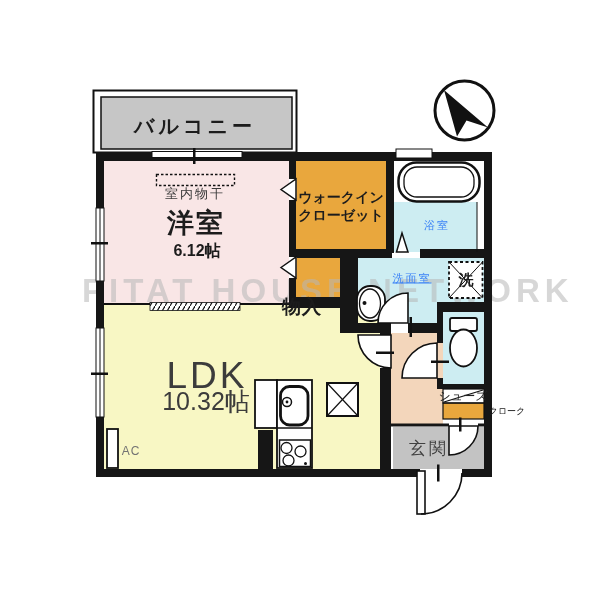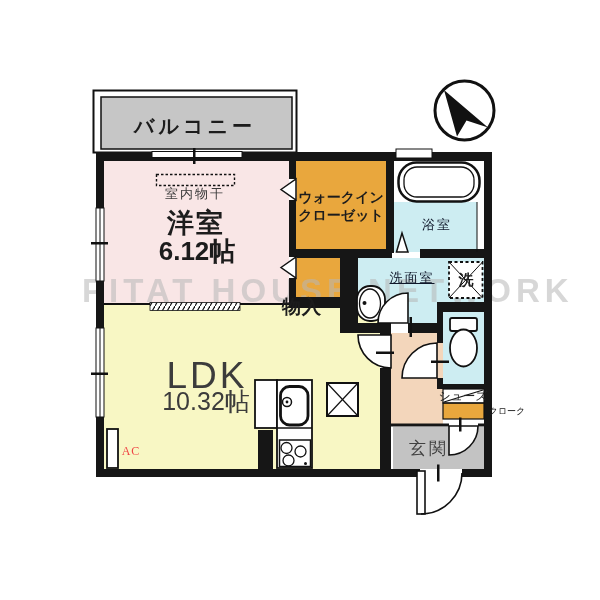--- a/index.html
+++ b/index.html
@@ -5,28 +5,28 @@
   html,body{margin:0;padding:0;background:#fff;}
   #plan{position:relative;width:600px;height:600px;background:#ffffff;overflow:hidden;
         font-family:"Liberation Sans","DejaVu Sans",sans-serif;}
   #plan svg{position:absolute;left:0;top:0;}
   .lbl{position:absolute;transform:translate(-50%,-50%);white-space:nowrap;color:#1c1c1c;z-index:5;}
   .wm{position:absolute;left:82px;top:272px;z-index:2;font-size:33px;font-weight:bold;
       letter-spacing:5px;color:rgba(182,182,182,0.55);white-space:nowrap;}
   .balcony{font-size:20px;letter-spacing:4px;}
   .note{font-size:13px;letter-spacing:2px;color:#3a3a3a;}
   .room-big{font-size:27px;font-weight:bold;letter-spacing:2px;}
-  .room-size{font-size:26px;font-weight:bold;}
+  .room-size{font-size:16px;font-weight:bold;}
   .wic{font-size:14px;font-weight:bold;}
   .storage{font-size:19px;font-weight:bold;letter-spacing:1px;}
-  .wet{font-size:13px;letter-spacing:2px;color:#0f172a;}
+  .wet{font-size:11px;letter-spacing:2px;color:#3b82f6;}
   .laundry{font-size:15px;font-weight:bold;}
   .ldk{font-size:37px;letter-spacing:3px;color:#3c3c3c;}
   .ldk-size{font-size:25px;color:#3c3c3c;}
-  .ac{font-size:12px;color:#ef4444;letter-spacing:1px;font-family:Liberation Serif, serif;}
+  .ac{font-size:12px;color:#737373;letter-spacing:1px;}
   .genkan{font-size:17px;letter-spacing:3px;color:#404040;}
   .shoes1{font-size:12px;color:#222;}
   .shoes2{font-size:9px;color:#222;}
   .z3{z-index:3;}
   .z1{z-index:1;}
 </style>
 </head>
 <body>
 
 <div id="plan">

